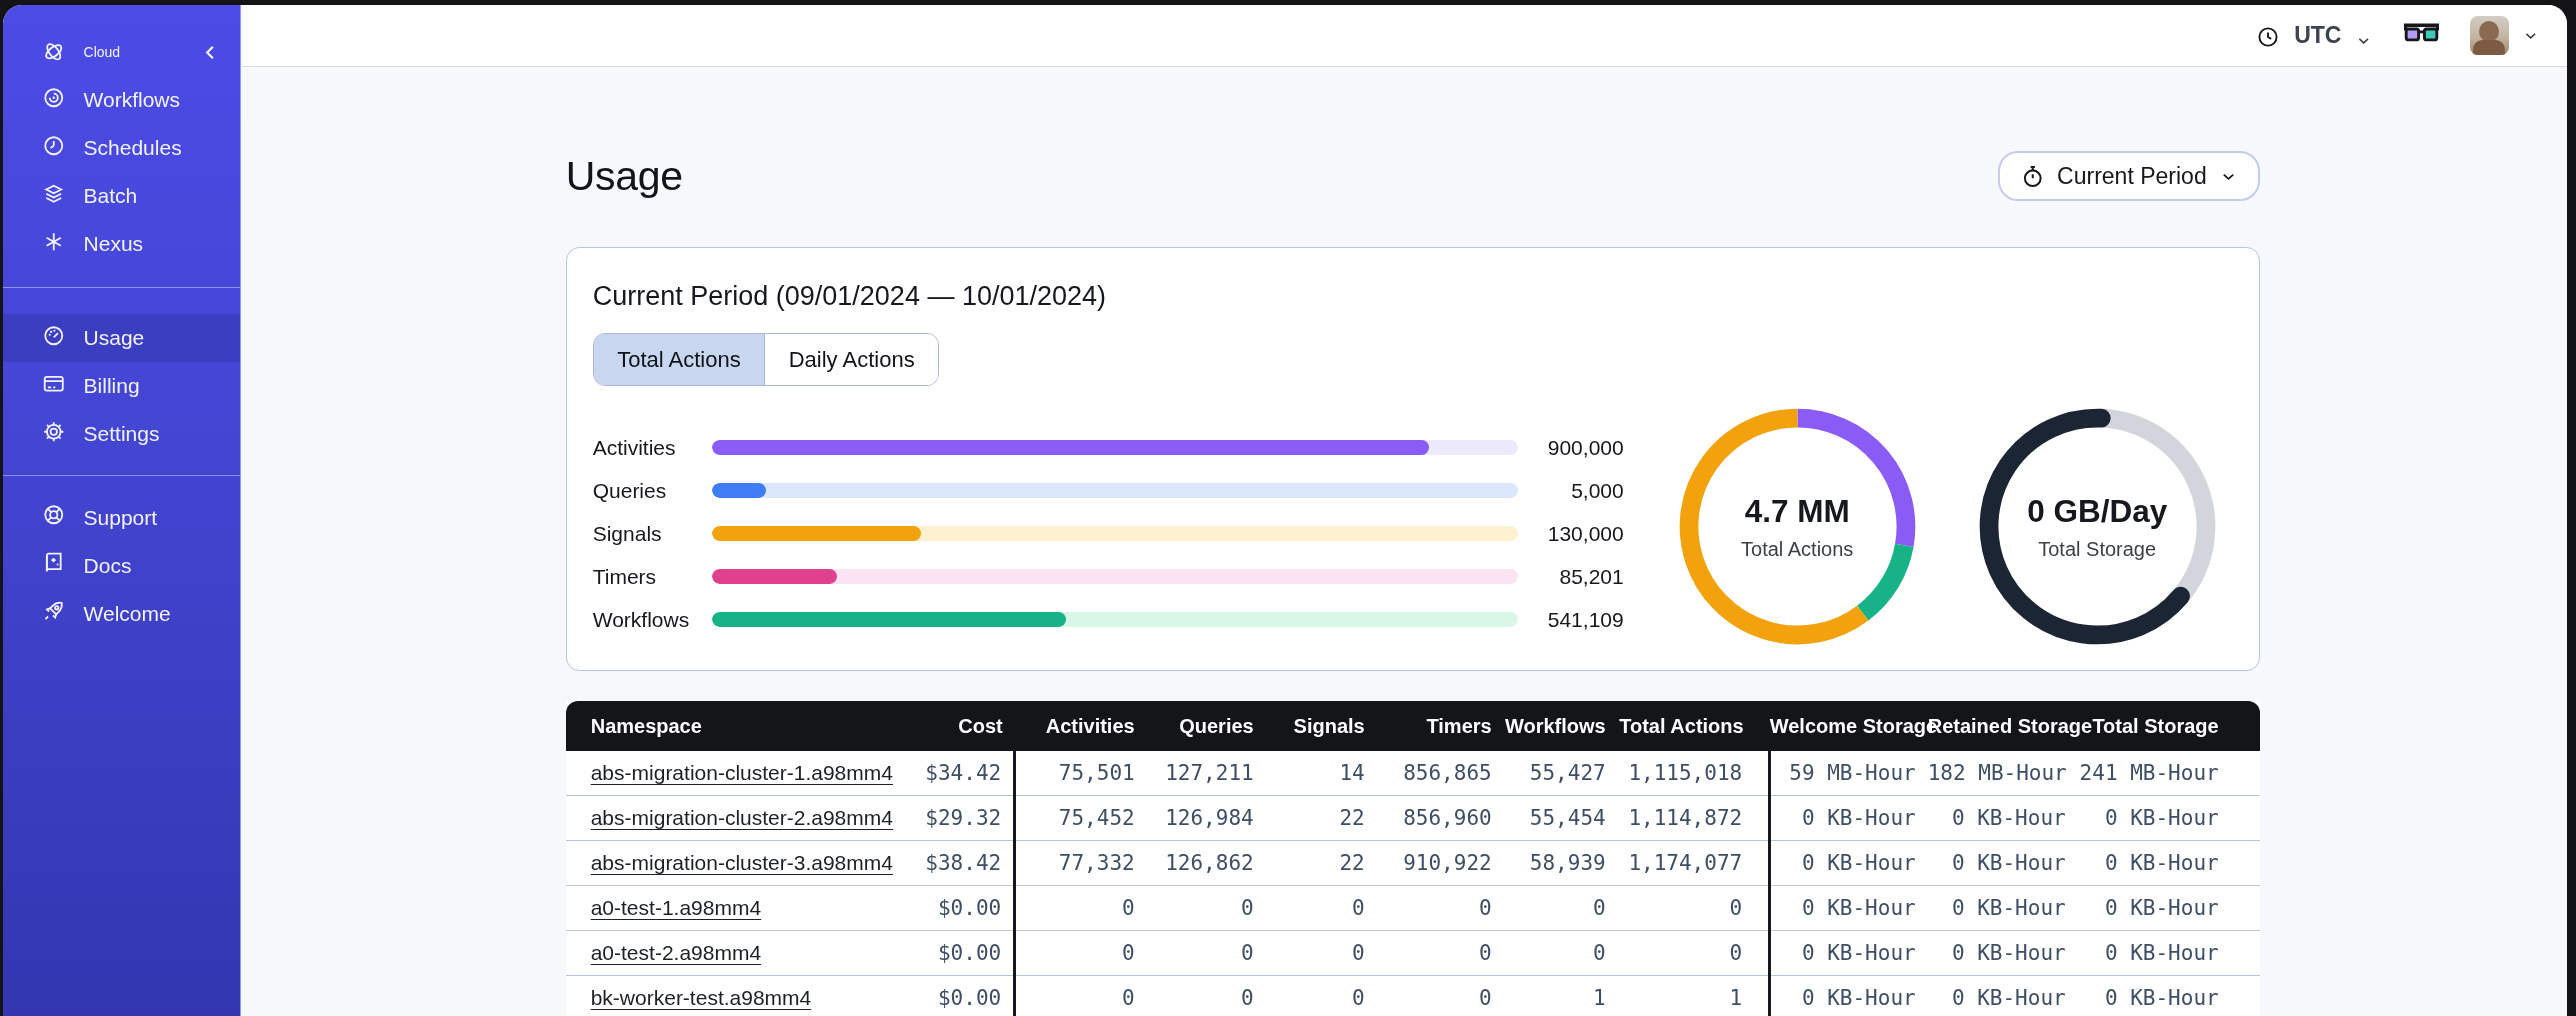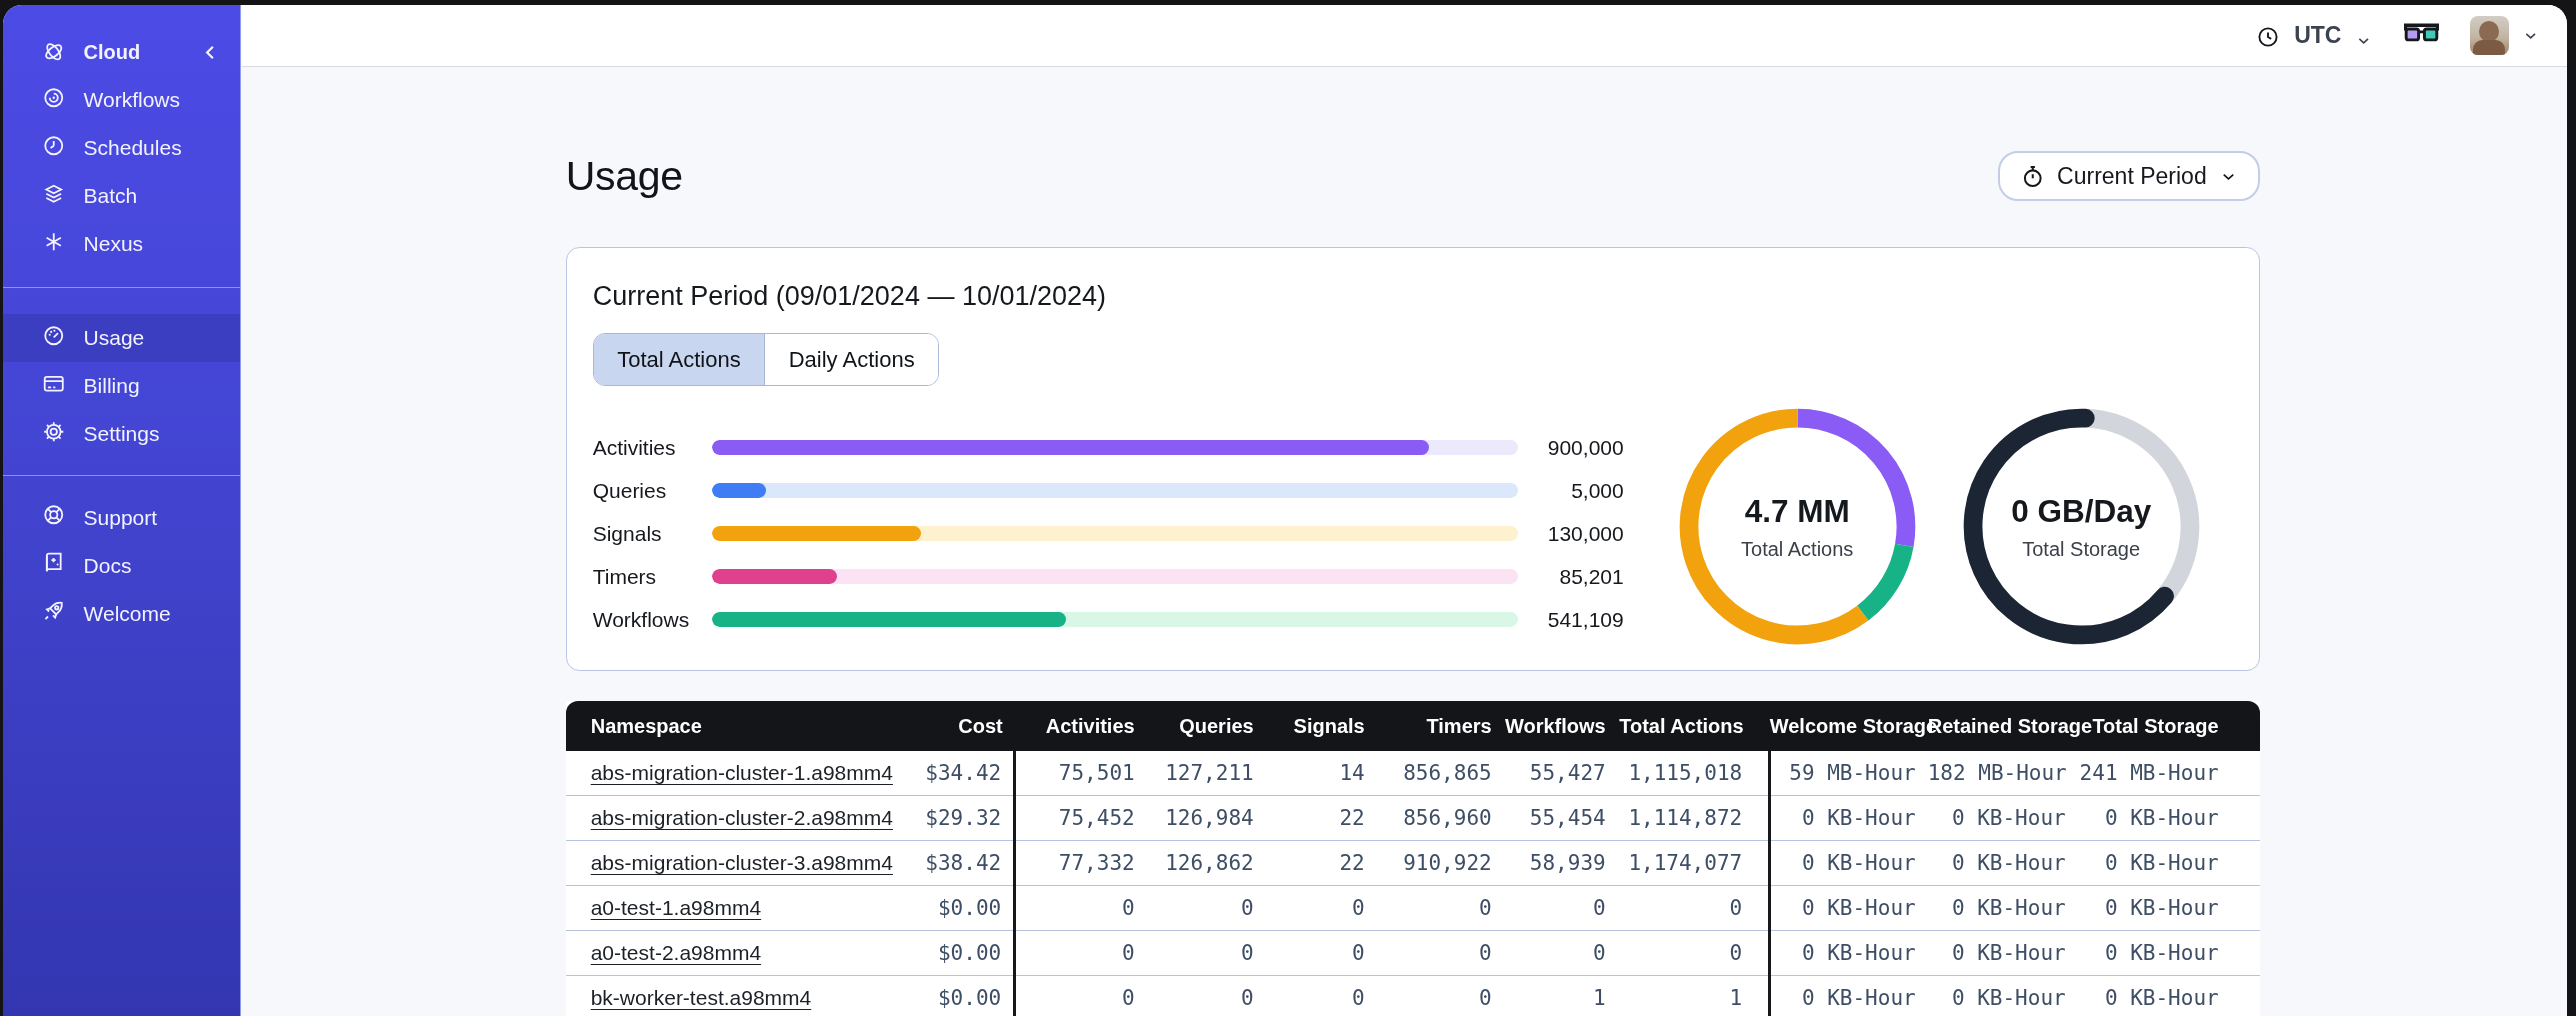--- a/index.html
+++ b/index.html
@@ -11,21 +11,21 @@
   }
   .window{position:absolute;left:2.7px;top:5.4px;right:9.4px;bottom:0;
     background:#f7f8fb;border-radius:19px 19px 0 0;overflow:hidden;}
 
   
   .sidebar{position:absolute;left:0;top:0;bottom:0;width:237px;
     background:linear-gradient(180deg,#4c4be6 0%,#4345d2 45%,#3336b0 100%);
     border-right:1.3px solid rgba(150,160,235,.95);color:#f2f3ff;}
   .logo-row{display:flex;align-items:center;gap:17.4px;height:48px;margin-top:23px;
     padding:0 17.4px 0 38px;}
-  .logo-label{font-size:20px;font-weight:700;}
+  .logo-label{font-size:14px;font-weight:400;}
   .logo-collapse{margin-left:auto;display:flex;align-items:center;cursor:pointer;}
   .nav{list-style:none;margin:0;padding:0;}
   .nav-item{display:flex;align-items:center;gap:17.4px;height:48px;
     padding:0 13.4px 0 38px;font-size:21px;font-weight:500;cursor:pointer;}
   .nav-item.active{background:#3c3ec2;}
   .nav-ic{flex:0 0 auto;}
   .side-divider{border:none;border-top:1.3px solid rgba(235,238,255,.45);margin:0;}
   .div1{margin-top:19px;margin-bottom:25.5px;}
   .div2{margin-top:17.4px;margin-bottom:17.4px;}
 
@@ -63,21 +63,21 @@
   .tab{height:51px;line-height:51px;padding:0 23.5px;font-size:22px;font-weight:500;
     color:#101318;background:#fff;cursor:pointer;}
   .tab.active{background:#c9d6ef;}
   .tab + .tab{border-left:1.3px solid #a9b6dc;}
   .bars{position:absolute;left:26px;top:178px;width:1031px;}
   .bar-row{display:flex;align-items:center;height:43px;}
   .bar-label{width:119px;font-size:21px;color:#15181d;}
   .bar-track{position:relative;width:806px;height:14.8px;border-radius:7.4px;overflow:hidden;}
   .bar-fill{position:absolute;left:0;top:0;bottom:0;border-radius:7.4px;}
   .bar-value{flex:1;text-align:right;font-size:21px;color:#15181d;}
-  .donuts{position:absolute;left:1110px;top:158px;display:flex;gap:43px;}
+  .donuts{position:absolute;left:1110px;top:158px;display:flex;gap:59px;}
   .donut{position:relative;width:241px;height:241px;}
   .donut svg{position:absolute;inset:0;}
   .donut-center{position:absolute;inset:0;display:flex;flex-direction:column;
     align-items:center;justify-content:center;gap:8px;}
   .donut-big{font-size:31.5px;font-weight:600;color:#15181d;}
   .donut-sub{font-size:20px;color:#3a4149;}
 
   
   .usage-table{margin-top:30px;width:1694px;border-collapse:collapse;table-layout:fixed;
     background:#fff;}

